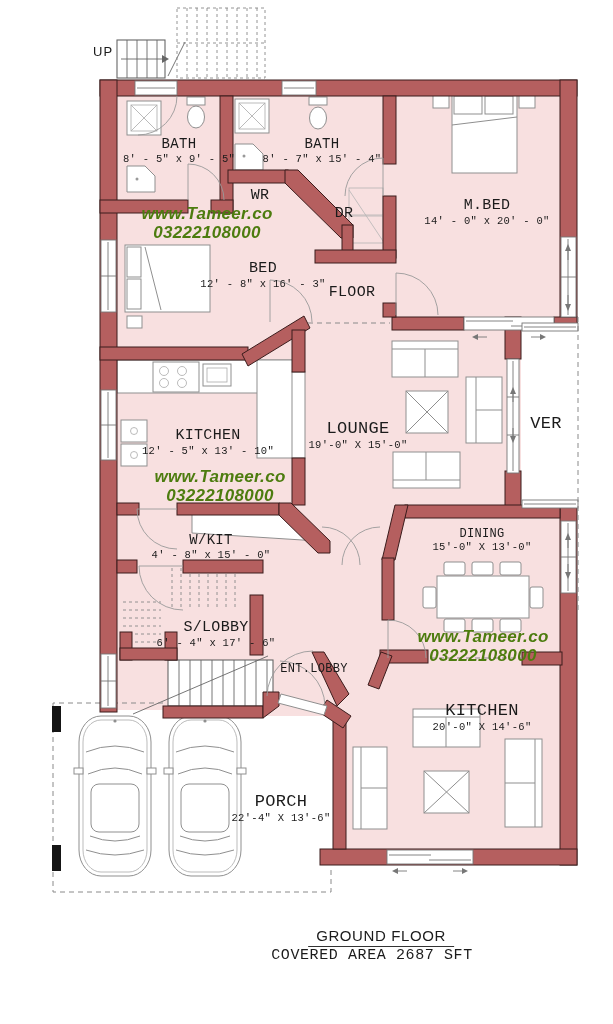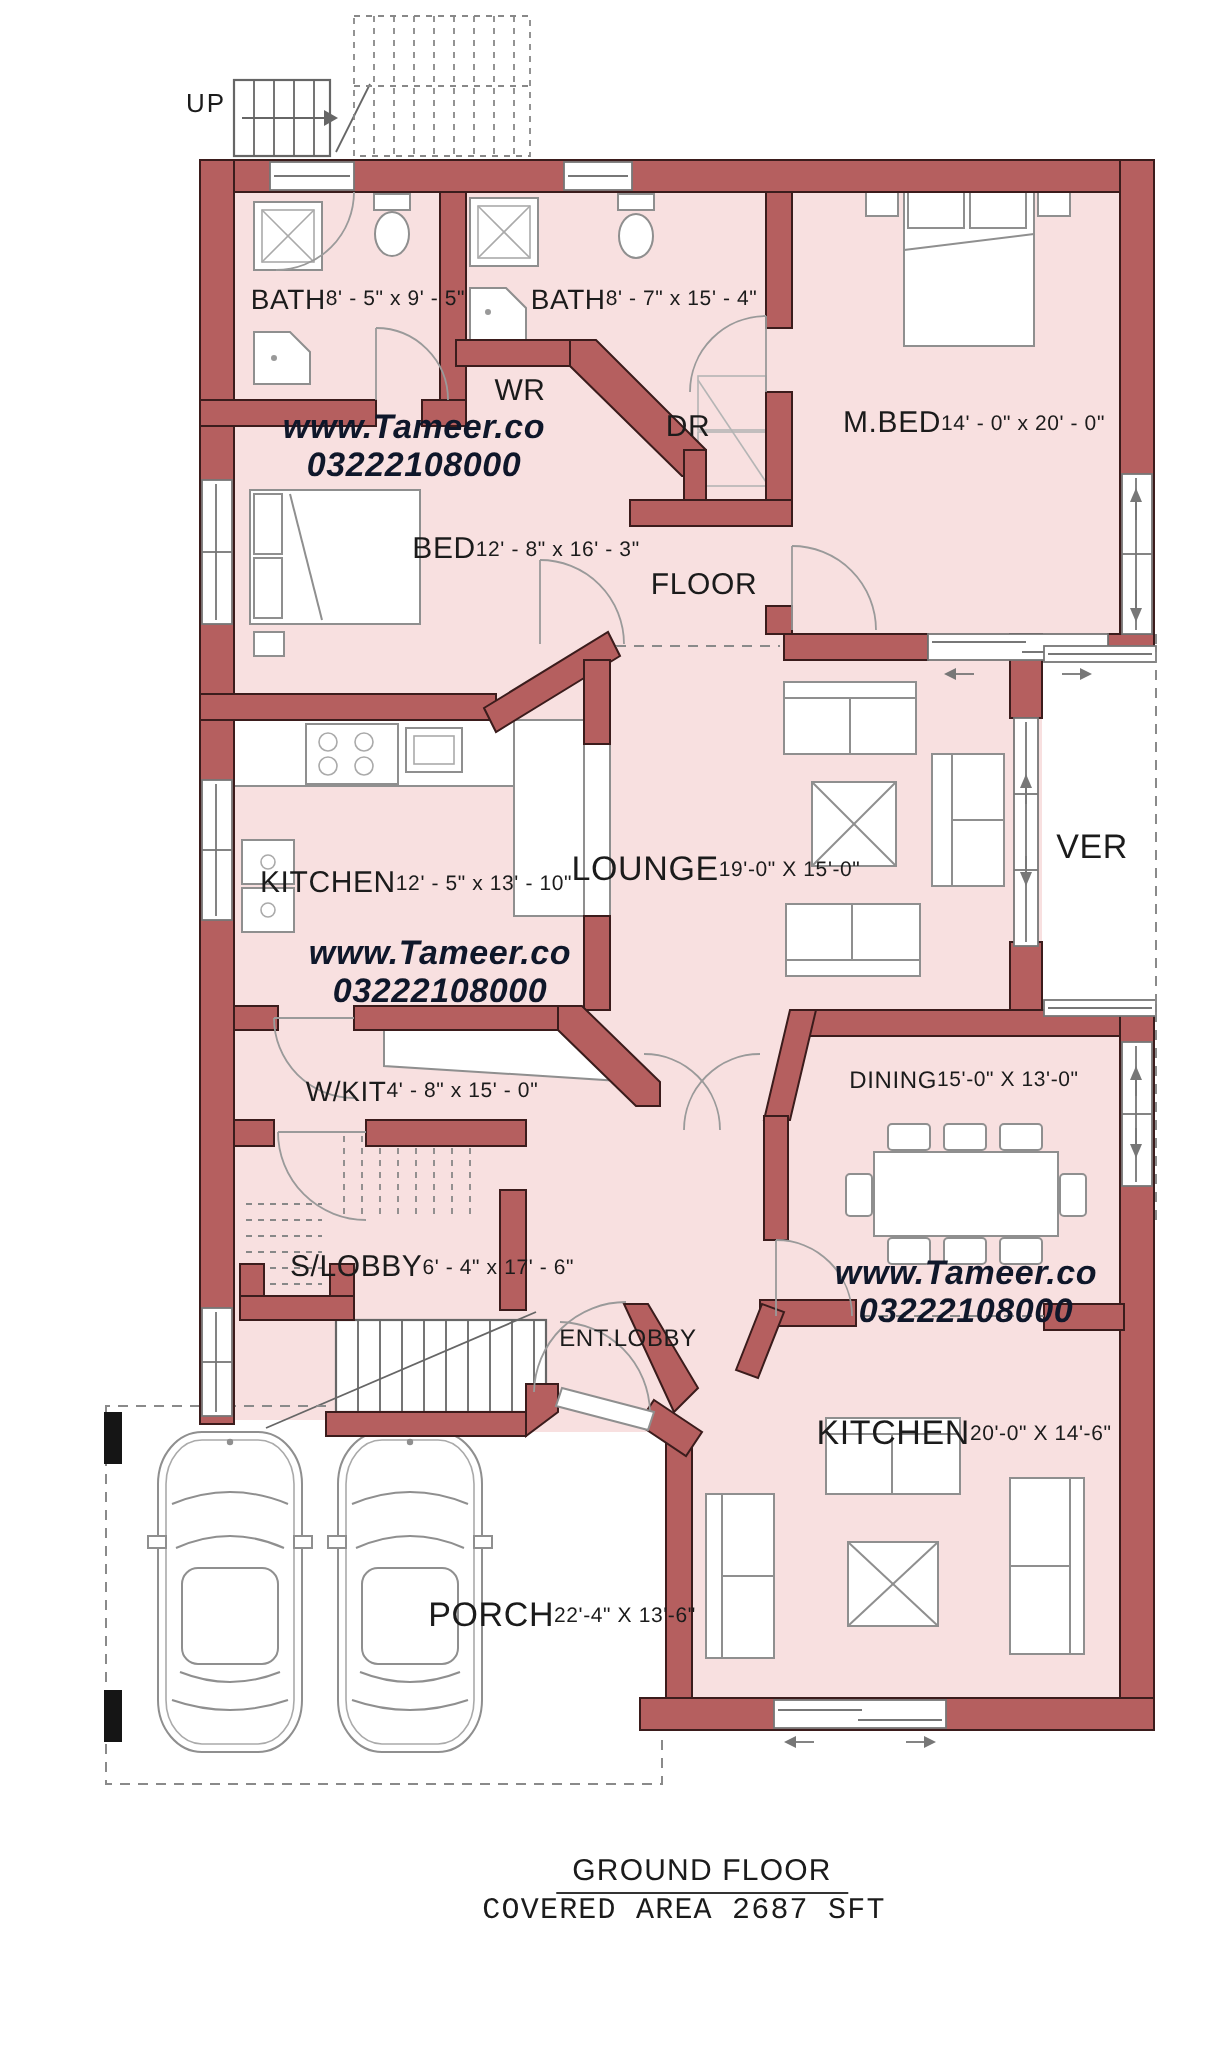--- a/index.html
+++ b/index.html
@@ -13,29 +13,29 @@
   .fl{stroke:#8f8f8f;stroke-width:1;fill:none;}
   .win{fill:#ffffff;stroke:#777777;stroke-width:0.9;}
   .wl{stroke:#777777;stroke-width:0.9;fill:none;}
   .arc{fill:none;stroke:#9a9a9a;stroke-width:0.9;}
   .dash{fill:none;stroke:#8a8a8a;stroke-width:1;stroke-dasharray:5 4;}
   .stair{fill:#ffffff;stroke:#666666;stroke-width:1.1;}
   .sl{stroke:#666666;stroke-width:0.9;fill:none;}
   .ds{stroke:#888888;stroke-width:0.9;fill:none;stroke-dasharray:3 3;}
   .closet{fill:none;stroke:#b5b5b5;stroke-width:0.8;}
   .mark{fill:#777777;}
-  .lbl{position:absolute;transform:translate(-50%,-50%);display:flex;flex-direction:row;
-       align-items:center;text-align:center;line-height:1.18;white-space:nowrap;letter-spacing:.3px;}
+  .lbl{position:absolute;transform:translate(-50%,-50%);display:flex;flex-direction:column;
+       align-items:center;text-align:center;line-height:1.18;white-space:nowrap;letter-spacing:.3px;font-family:Liberation Mono, monospace;}
   .dm{font-size:10.5px;} .n14{font-size:14px;} .n15{font-size:15px;}
   .n16{font-size:12px;} .n17{font-size:17px;}
-  .wm{position:absolute;transform:translate(-50%,-50%);text-align:center;color:#0f172a;
+  .wm{position:absolute;transform:translate(-50%,-50%);text-align:center;color:#4d7c0f;
       font-weight:bold;font-style:italic;font-size:17px;line-height:1.12;
       letter-spacing:.3px;white-space:nowrap;}
   .uplbl{position:absolute;font-size:13px;letter-spacing:1px;}
-  .foot{position:absolute;left:316px;transform:translateX(-50%);font-size:15px;
+  .foot{position:absolute;left:346px;transform:translateX(-50%);font-size:15px;
         letter-spacing:.6px;white-space:nowrap;border-bottom:1.2px solid #333;}
   .foot.l1{top:927px;padding:0 8px 2px 8px;}
   .foot.l2{top:947px;padding:0 22px 2px 4px;font-family:Liberation Mono, monospace;}
 </style>
 </head>
 <body>
 
 <div id="plan">
 
 <svg width="613" height="1024" viewBox="0 0 613 1024">

